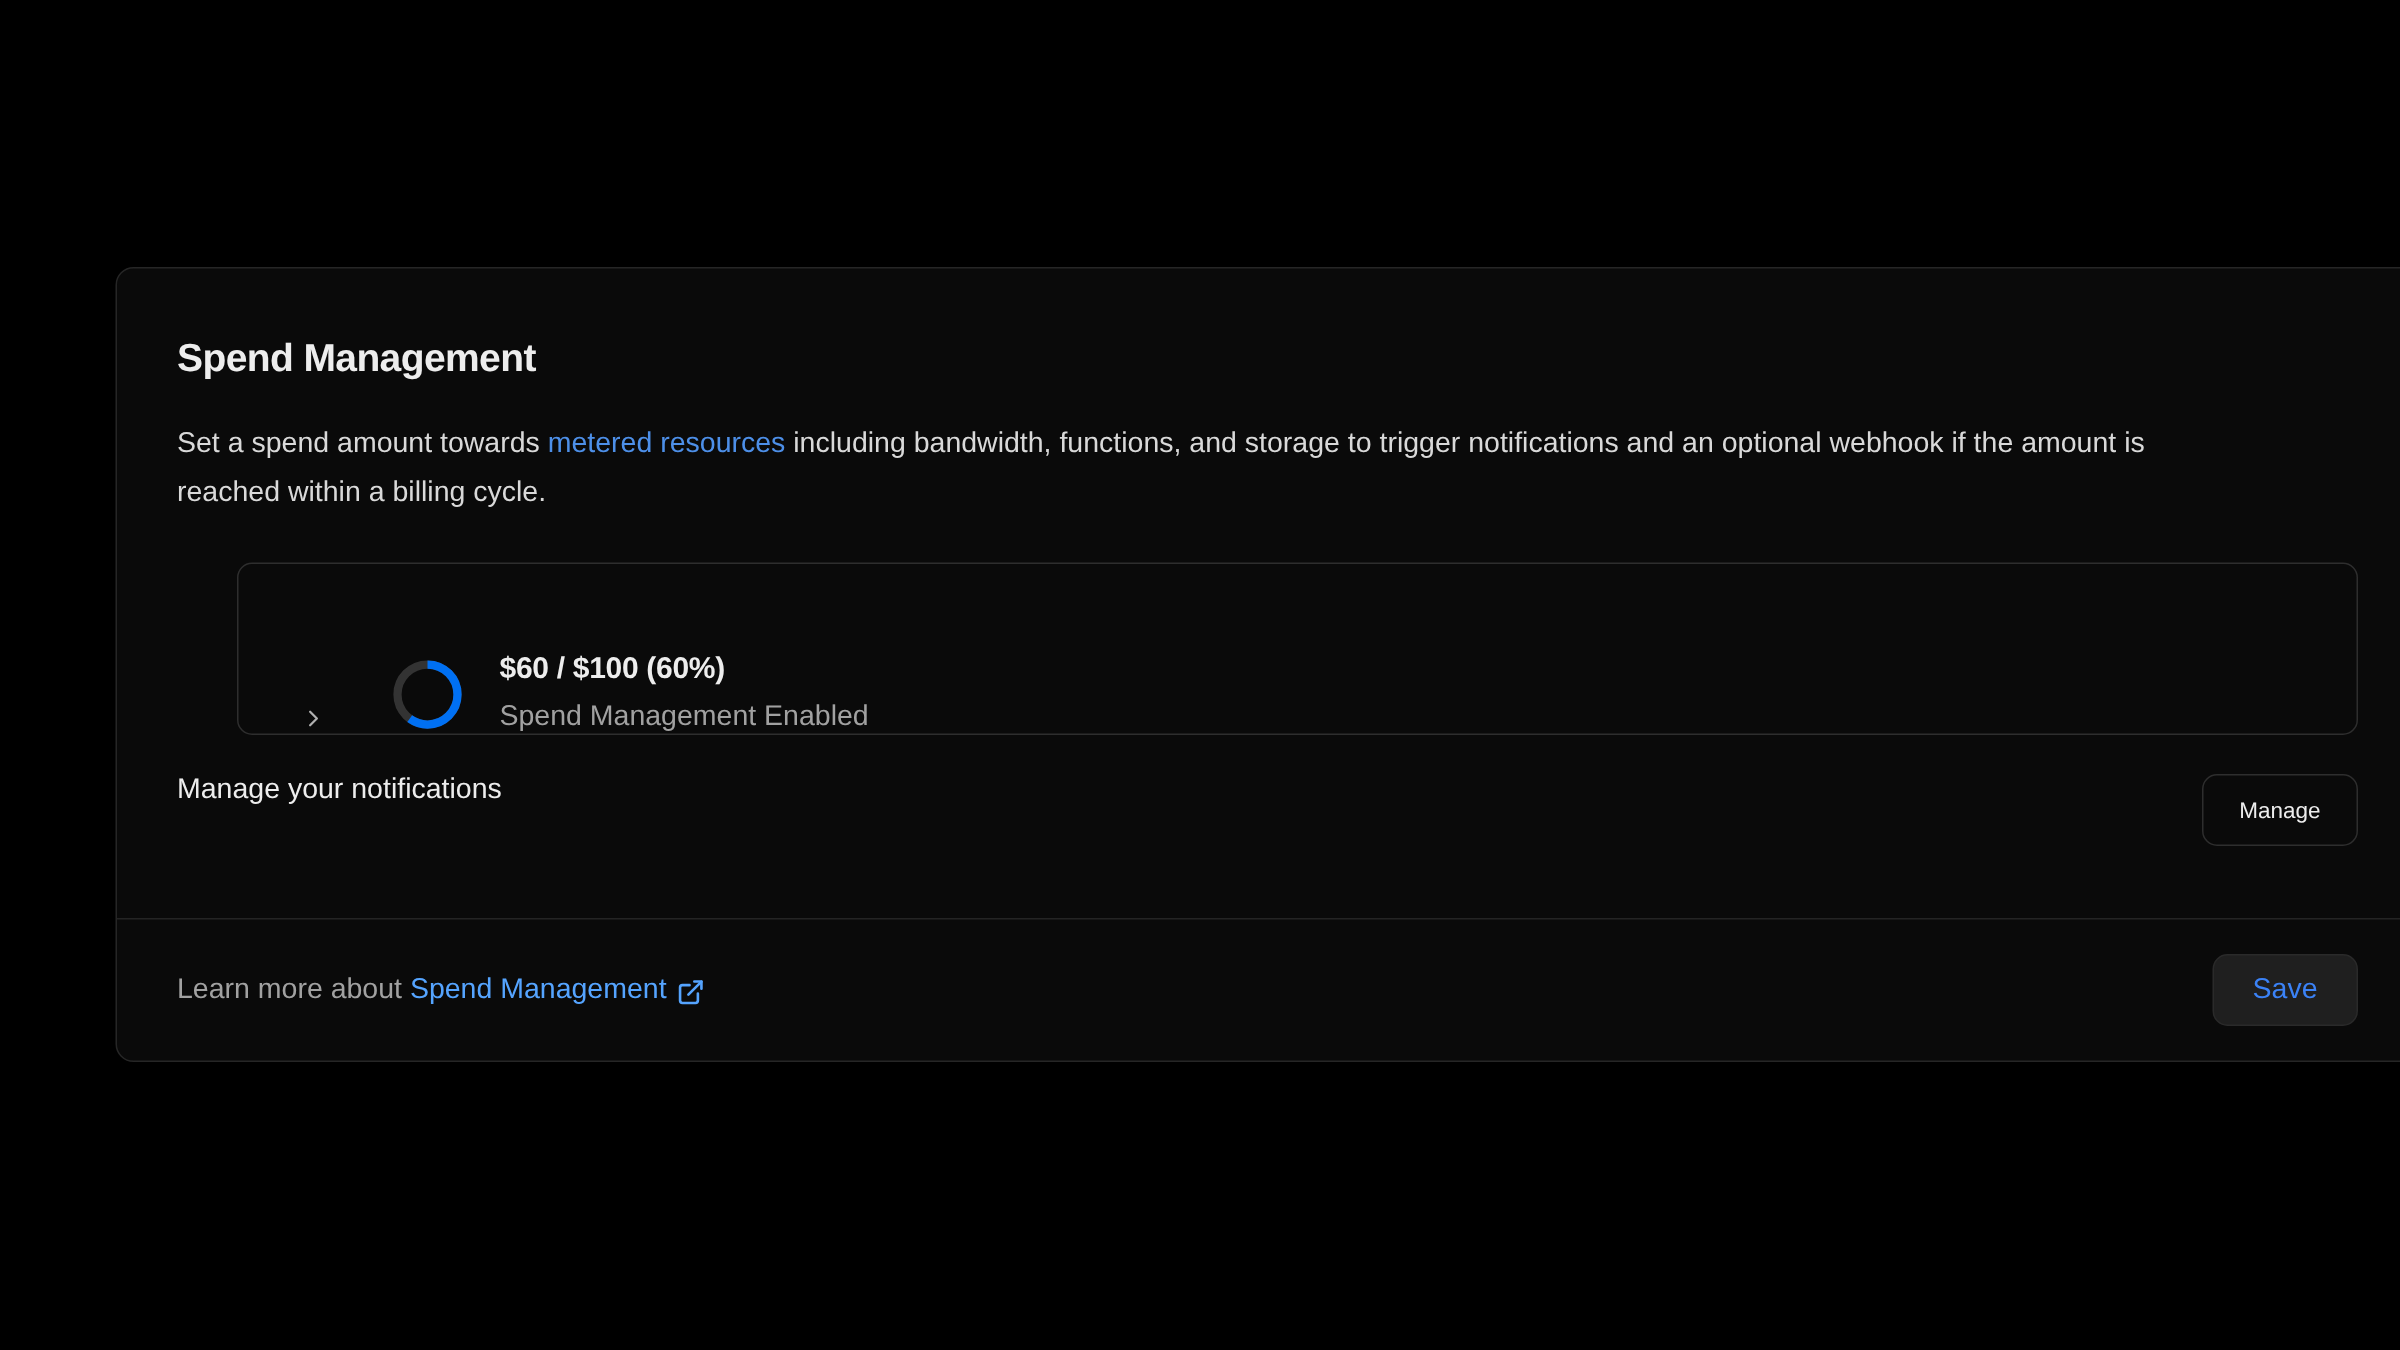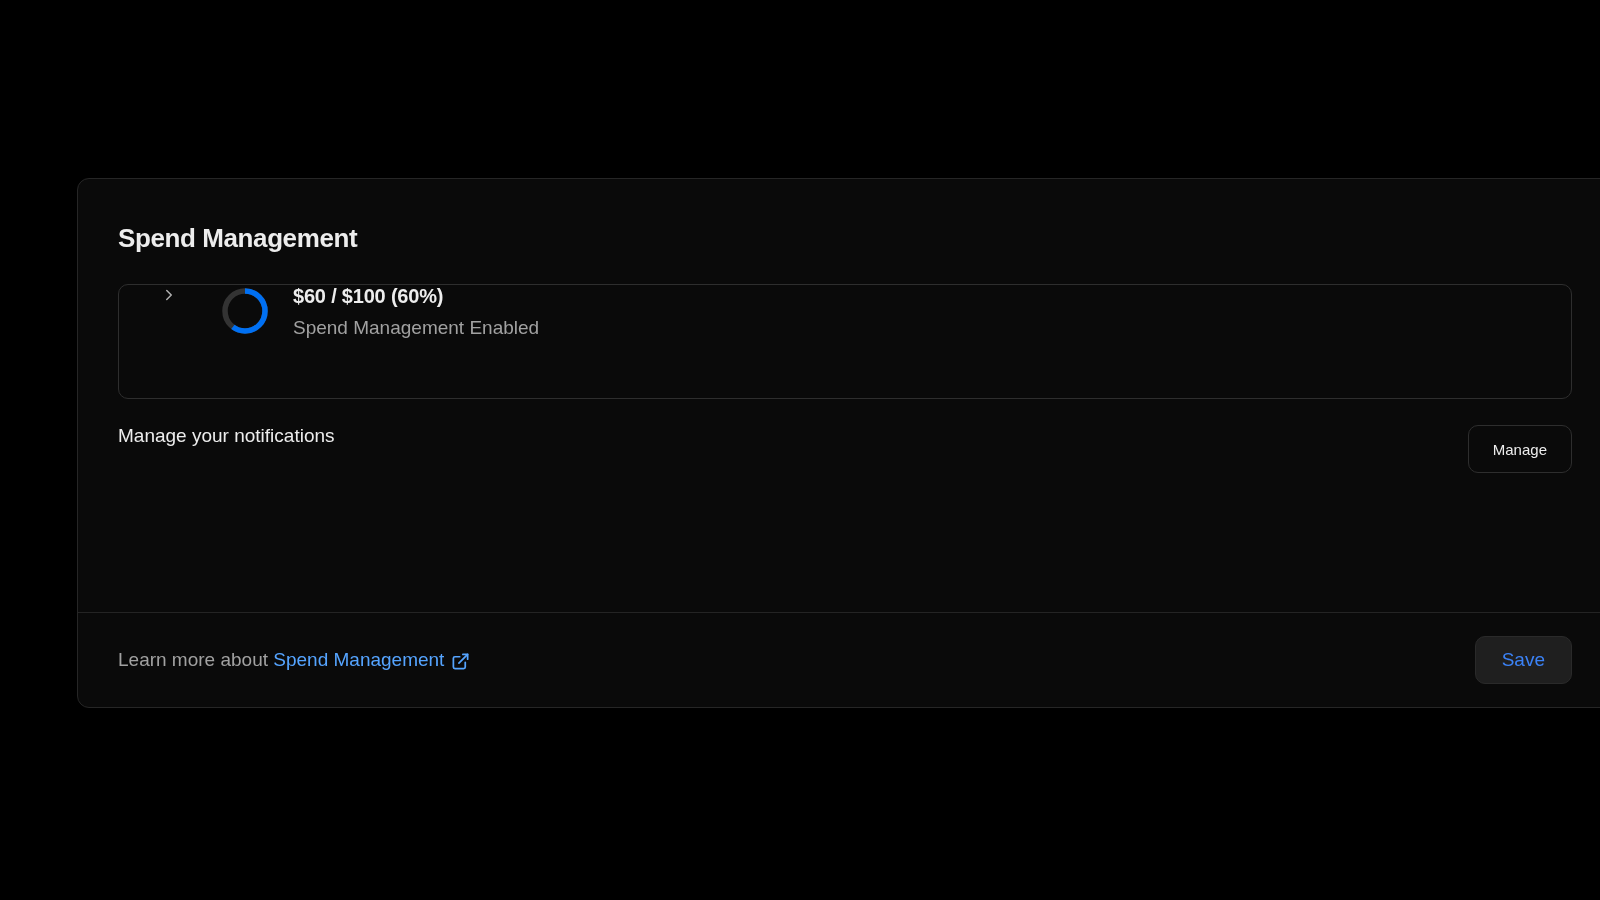--- a/index.html
+++ b/index.html
@@ -52,22 +52,23 @@
     color:var(--inline-link);
     text-decoration:none;
     cursor:pointer;
   }
   .status-panel{
     margin-top:30px;
     height:115px;
     border:1px solid var(--panel-border);
     border-radius:10px;
     display:flex;
-    align-items:flex-start;
+    align-items:flex-end;
     padding:0 26px 0 40px;
+    margin-left:40px;
   }
   .chevron-btn{
     background:none;border:none;cursor:pointer;
     width:20px;height:20px;
     display:flex;align-items:center;justify-content:center;
     color:#b0b0b0;
     flex:0 0 auto;
   }
   .ring-wrap{
     margin-left:40px;
@@ -184,20 +185,21 @@
   }
   svg{display:block;}
 </style>
 </head>
 <body>
 
 <main class="card">
 
   <h2 class="card-title">Spend Management</h2>
 
+  <p class="card-desc"><span>Set a spend amount towards </span><a>metered resources</a><span> including bandwidth, functions, and storage to trigger notifications and an optional webhook if the amount is reached within a billing cycle.</span></p>
 
   <section class="status-panel">
 
     <button class="chevron-btn" aria-label="expand">
       <span>
         <svg width="18" height="18" viewBox="0 0 24 24" fill="none" stroke="currentColor" stroke-width="2" stroke-linecap="round" stroke-linejoin="round">
           <polyline points="9 18 15 12 9 6"></polyline>
         </svg>
       </span>
     </button>

